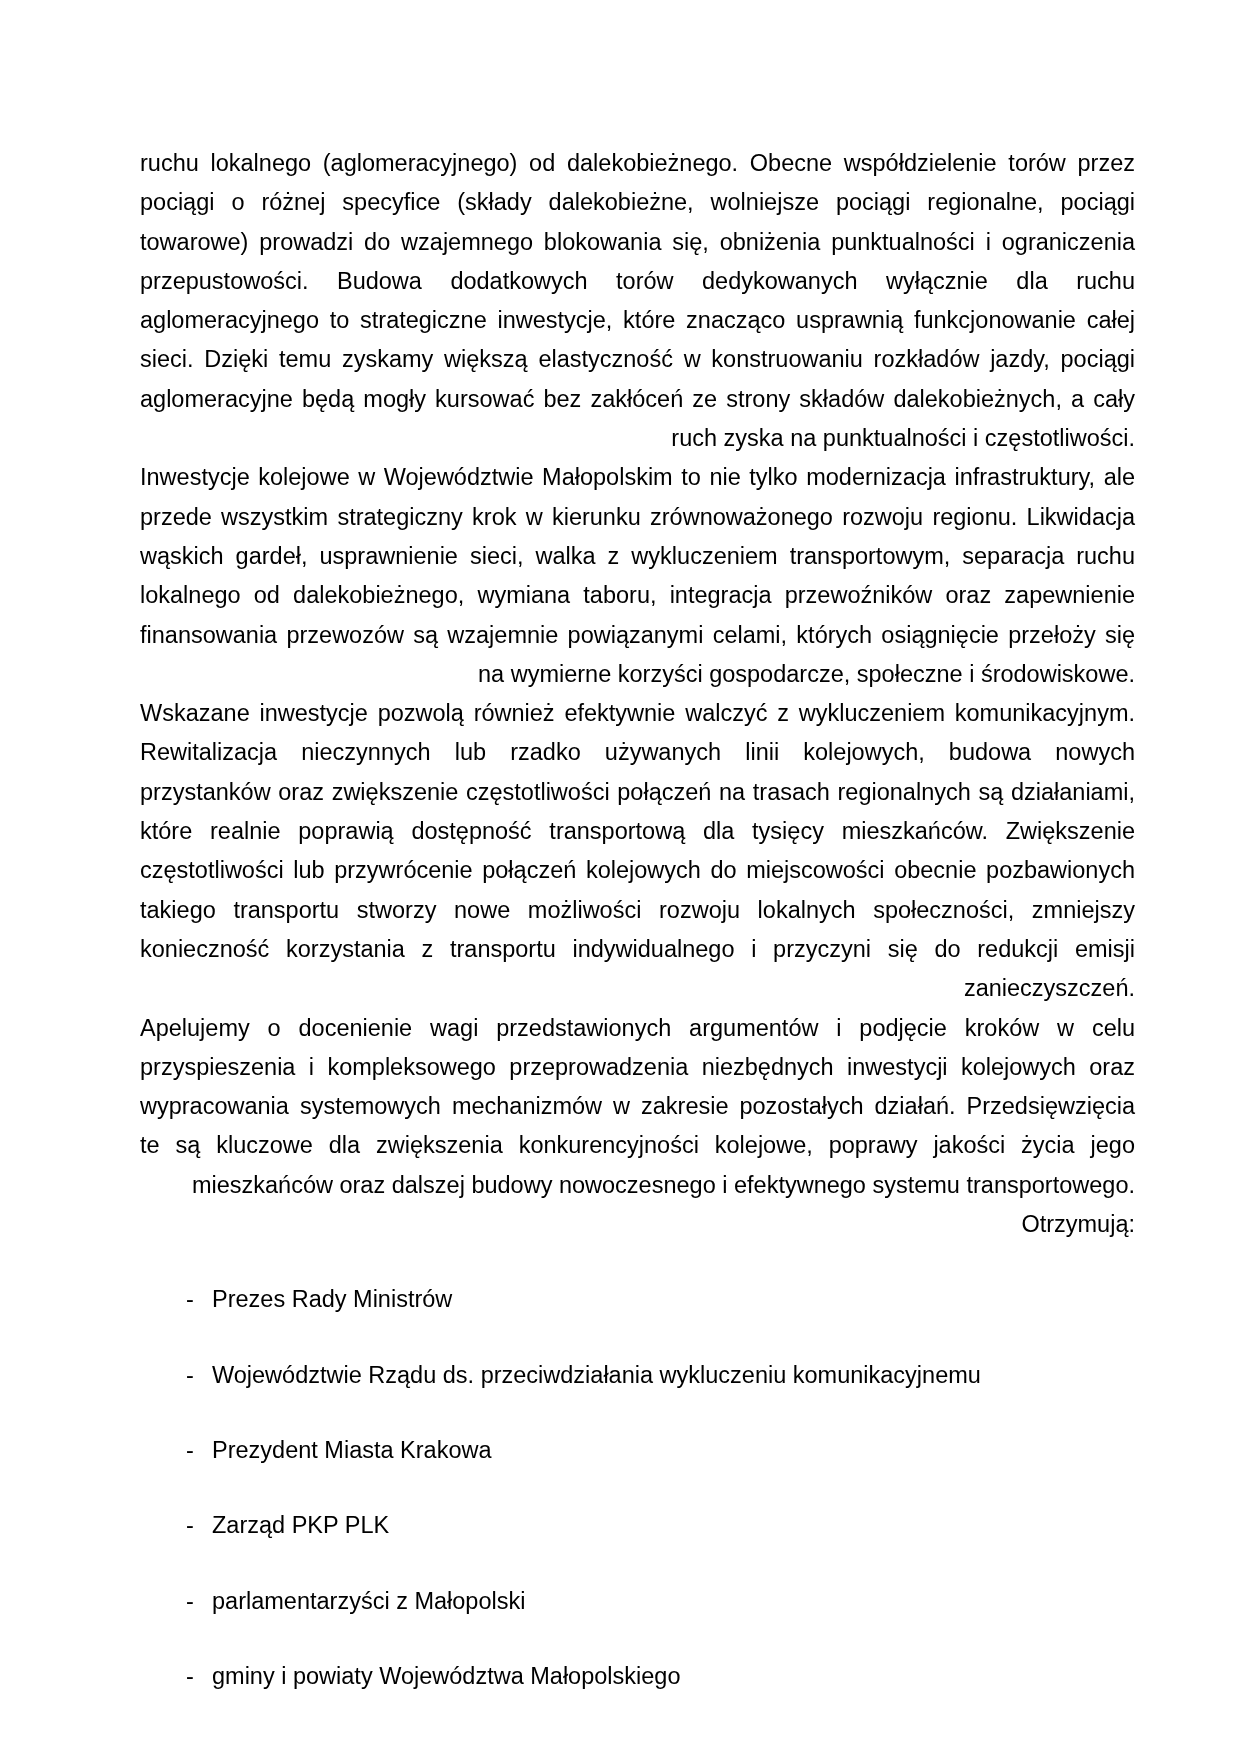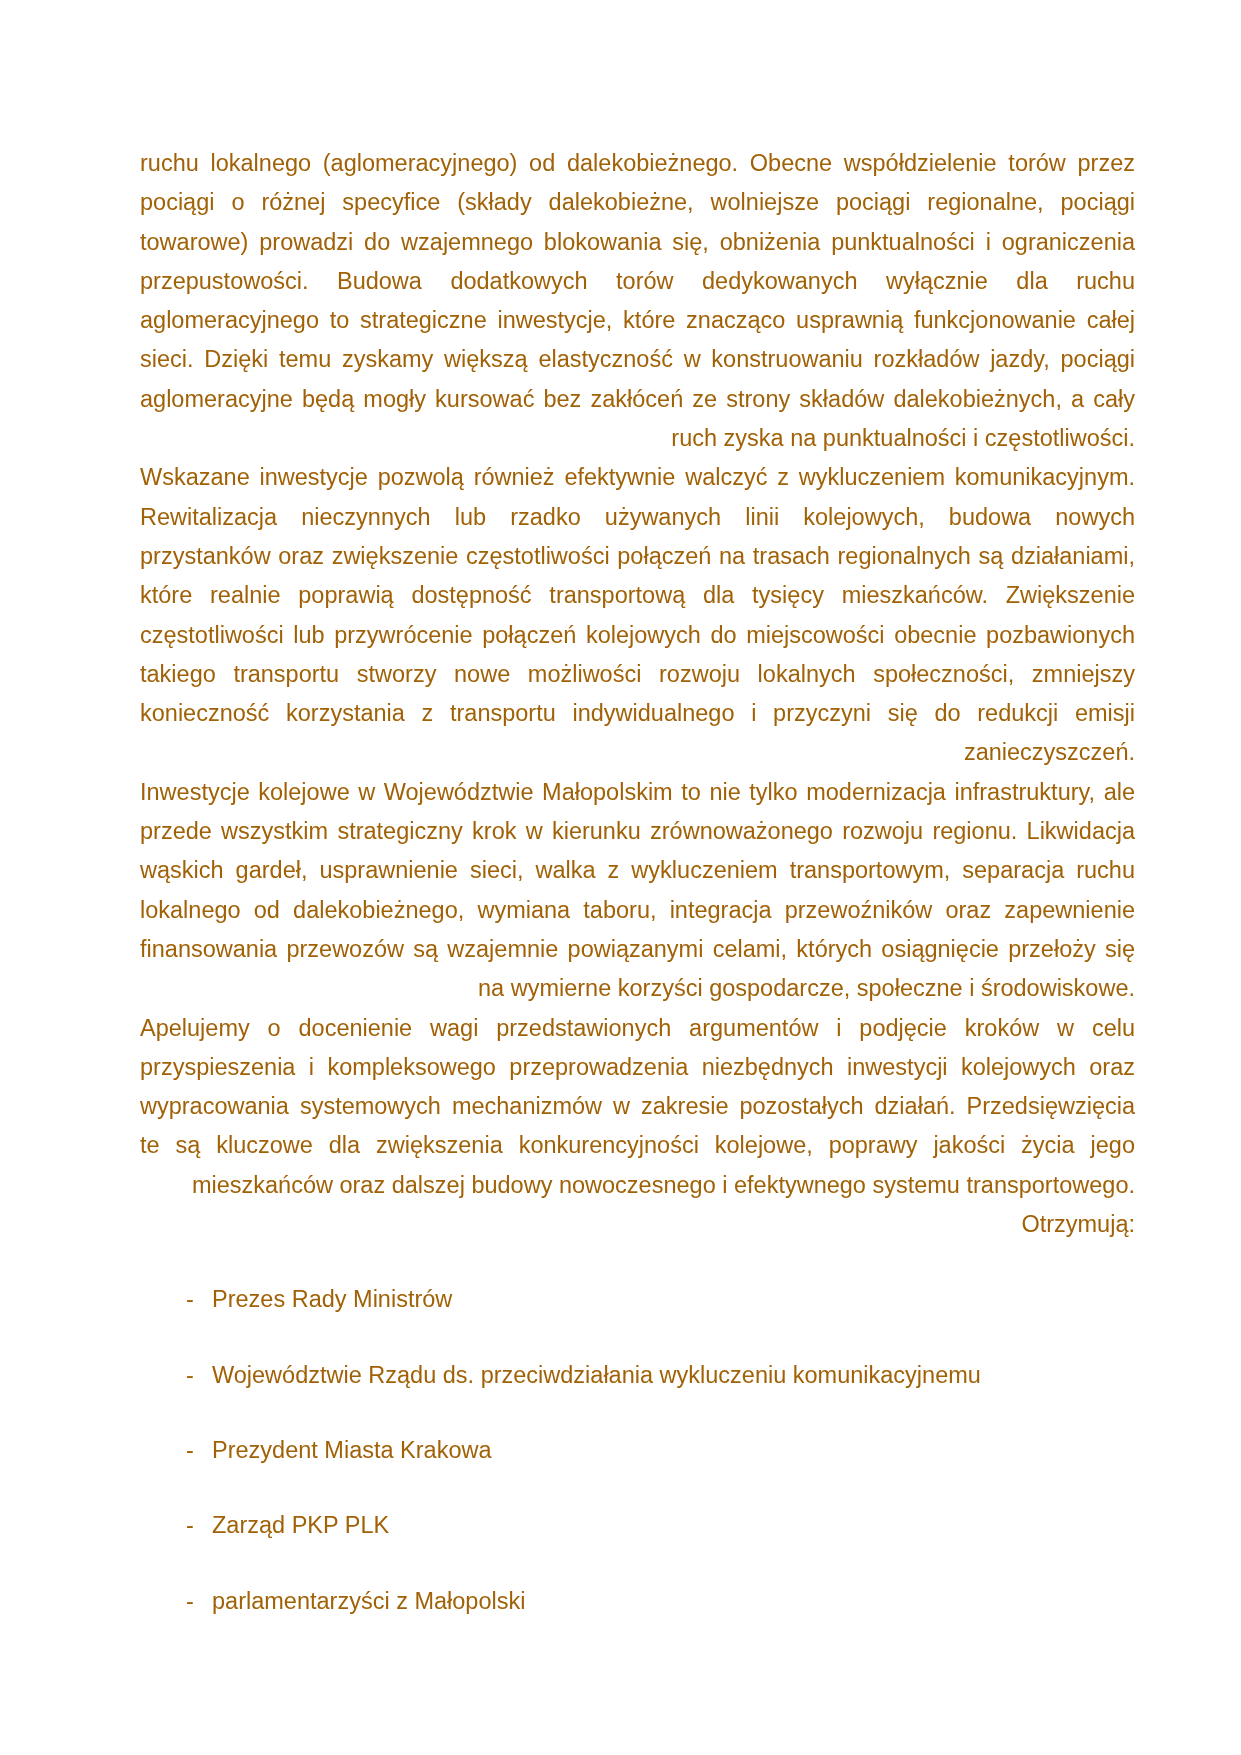--- a/index.html
+++ b/index.html
@@ -42,51 +42,51 @@
     margin-top: 36px;
   }
   .recipient .marker {
     display: inline-block;
     width: 26px;
   }
 </style>
 </head>
 <body style="background: rgb(255, 255, 255);">
 
-<div class="page" style="color: #a16207;">
+<div class="page" style="color: #000000;">
 
   <div class="para">
     <div class="line">ruchu lokalnego (aglomeracyjnego) od dalekobieżnego. Obecne współdzielenie torów przez</div>
     <div class="line">pociągi o różnej specyfice (składy dalekobieżne, wolniejsze pociągi regionalne, pociągi</div>
     <div class="line">towarowe) prowadzi do wzajemnego blokowania się, obniżenia punktualności i ograniczenia</div>
     <div class="line">przepustowości. Budowa dodatkowych torów dedykowanych wyłącznie dla ruchu</div>
     <div class="line">aglomeracyjnego to strategiczne inwestycje, które znacząco usprawnią funkcjonowanie całej</div>
     <div class="line">sieci. Dzięki temu zyskamy większą elastyczność w konstruowaniu rozkładów jazdy, pociągi</div>
     <div class="line">aglomeracyjne będą mogły kursować bez zakłóceń ze strony składów dalekobieżnych, a cały</div>
     <div class="line last">ruch zyska na punktualności i częstotliwości.</div>
   </div>
 
   <div class="para">
+    <div class="line">Inwestycje kolejowe w Województwie Małopolskim to nie tylko modernizacja infrastruktury, ale</div>
+    <div class="line">przede wszystkim strategiczny krok w kierunku zrównoważonego rozwoju regionu. Likwidacja</div>
+    <div class="line">wąskich gardeł, usprawnienie sieci, walka z wykluczeniem transportowym, separacja ruchu</div>
+    <div class="line">lokalnego od dalekobieżnego, wymiana taboru, integracja przewoźników oraz zapewnienie</div>
+    <div class="line">finansowania przewozów są wzajemnie powiązanymi celami, których osiągnięcie przełoży się</div>
+    <div class="line last">na wymierne korzyści gospodarcze, społeczne i środowiskowe.</div>
+  </div>
+
+  <div class="para">
     <div class="line">Wskazane inwestycje pozwolą również efektywnie walczyć z wykluczeniem komunikacyjnym.</div>
     <div class="line">Rewitalizacja nieczynnych lub rzadko używanych linii kolejowych, budowa nowych</div>
     <div class="line">przystanków oraz zwiększenie częstotliwości połączeń na trasach regionalnych są działaniami,</div>
     <div class="line">które realnie poprawią dostępność transportową dla tysięcy mieszkańców. Zwiększenie</div>
     <div class="line">częstotliwości lub przywrócenie połączeń kolejowych do miejscowości obecnie pozbawionych</div>
     <div class="line">takiego transportu stworzy nowe możliwości rozwoju lokalnych społeczności, zmniejszy</div>
     <div class="line">konieczność korzystania z transportu indywidualnego i przyczyni się do redukcji emisji</div>
     <div class="line last">zanieczyszczeń.</div>
-  </div>
-
-  <div class="para">
-    <div class="line">Inwestycje kolejowe w Województwie Małopolskim to nie tylko modernizacja infrastruktury, ale</div>
-    <div class="line">przede wszystkim strategiczny krok w kierunku zrównoważonego rozwoju regionu. Likwidacja</div>
-    <div class="line">wąskich gardeł, usprawnienie sieci, walka z wykluczeniem transportowym, separacja ruchu</div>
-    <div class="line">lokalnego od dalekobieżnego, wymiana taboru, integracja przewoźników oraz zapewnienie</div>
-    <div class="line">finansowania przewozów są wzajemnie powiązanymi celami, których osiągnięcie przełoży się</div>
-    <div class="line last">na wymierne korzyści gospodarcze, społeczne i środowiskowe.</div>
   </div>
 
   <div class="para">
     <div class="line">Apelujemy o docenienie wagi przedstawionych argumentów i podjęcie kroków w celu</div>
     <div class="line">przyspieszenia i kompleksowego przeprowadzenia niezbędnych inwestycji kolejowych oraz</div>
     <div class="line">wypracowania systemowych mechanizmów w zakresie pozostałych działań. Przedsięwzięcia</div>
     <div class="line">te są kluczowe dla zwiększenia konkurencyjności kolejowe, poprawy jakości życia jego</div>
     <div class="line last">mieszkańców oraz dalszej budowy nowoczesnego i efektywnego systemu transportowego.</div>
   </div>
 
@@ -103,15 +103,18 @@
     </li>
     <li class="recipient">
       <span class="marker">-</span><span>Prezydent Miasta Krakowa</span>
     </li>
     <li class="recipient">
       <span class="marker">-</span><span>Zarząd PKP PLK</span>
     </li>
     <li class="recipient">
       <span class="marker">-</span><span>parlamentarzyści z Małopolski</span>
     </li>
+    <li class="recipient">
+      <span class="marker">-</span><span>gminy i powiaty Województwa Małopolskiego</span>
+    </li>
   </ul>
 
 </div>
 
 </body></html>

